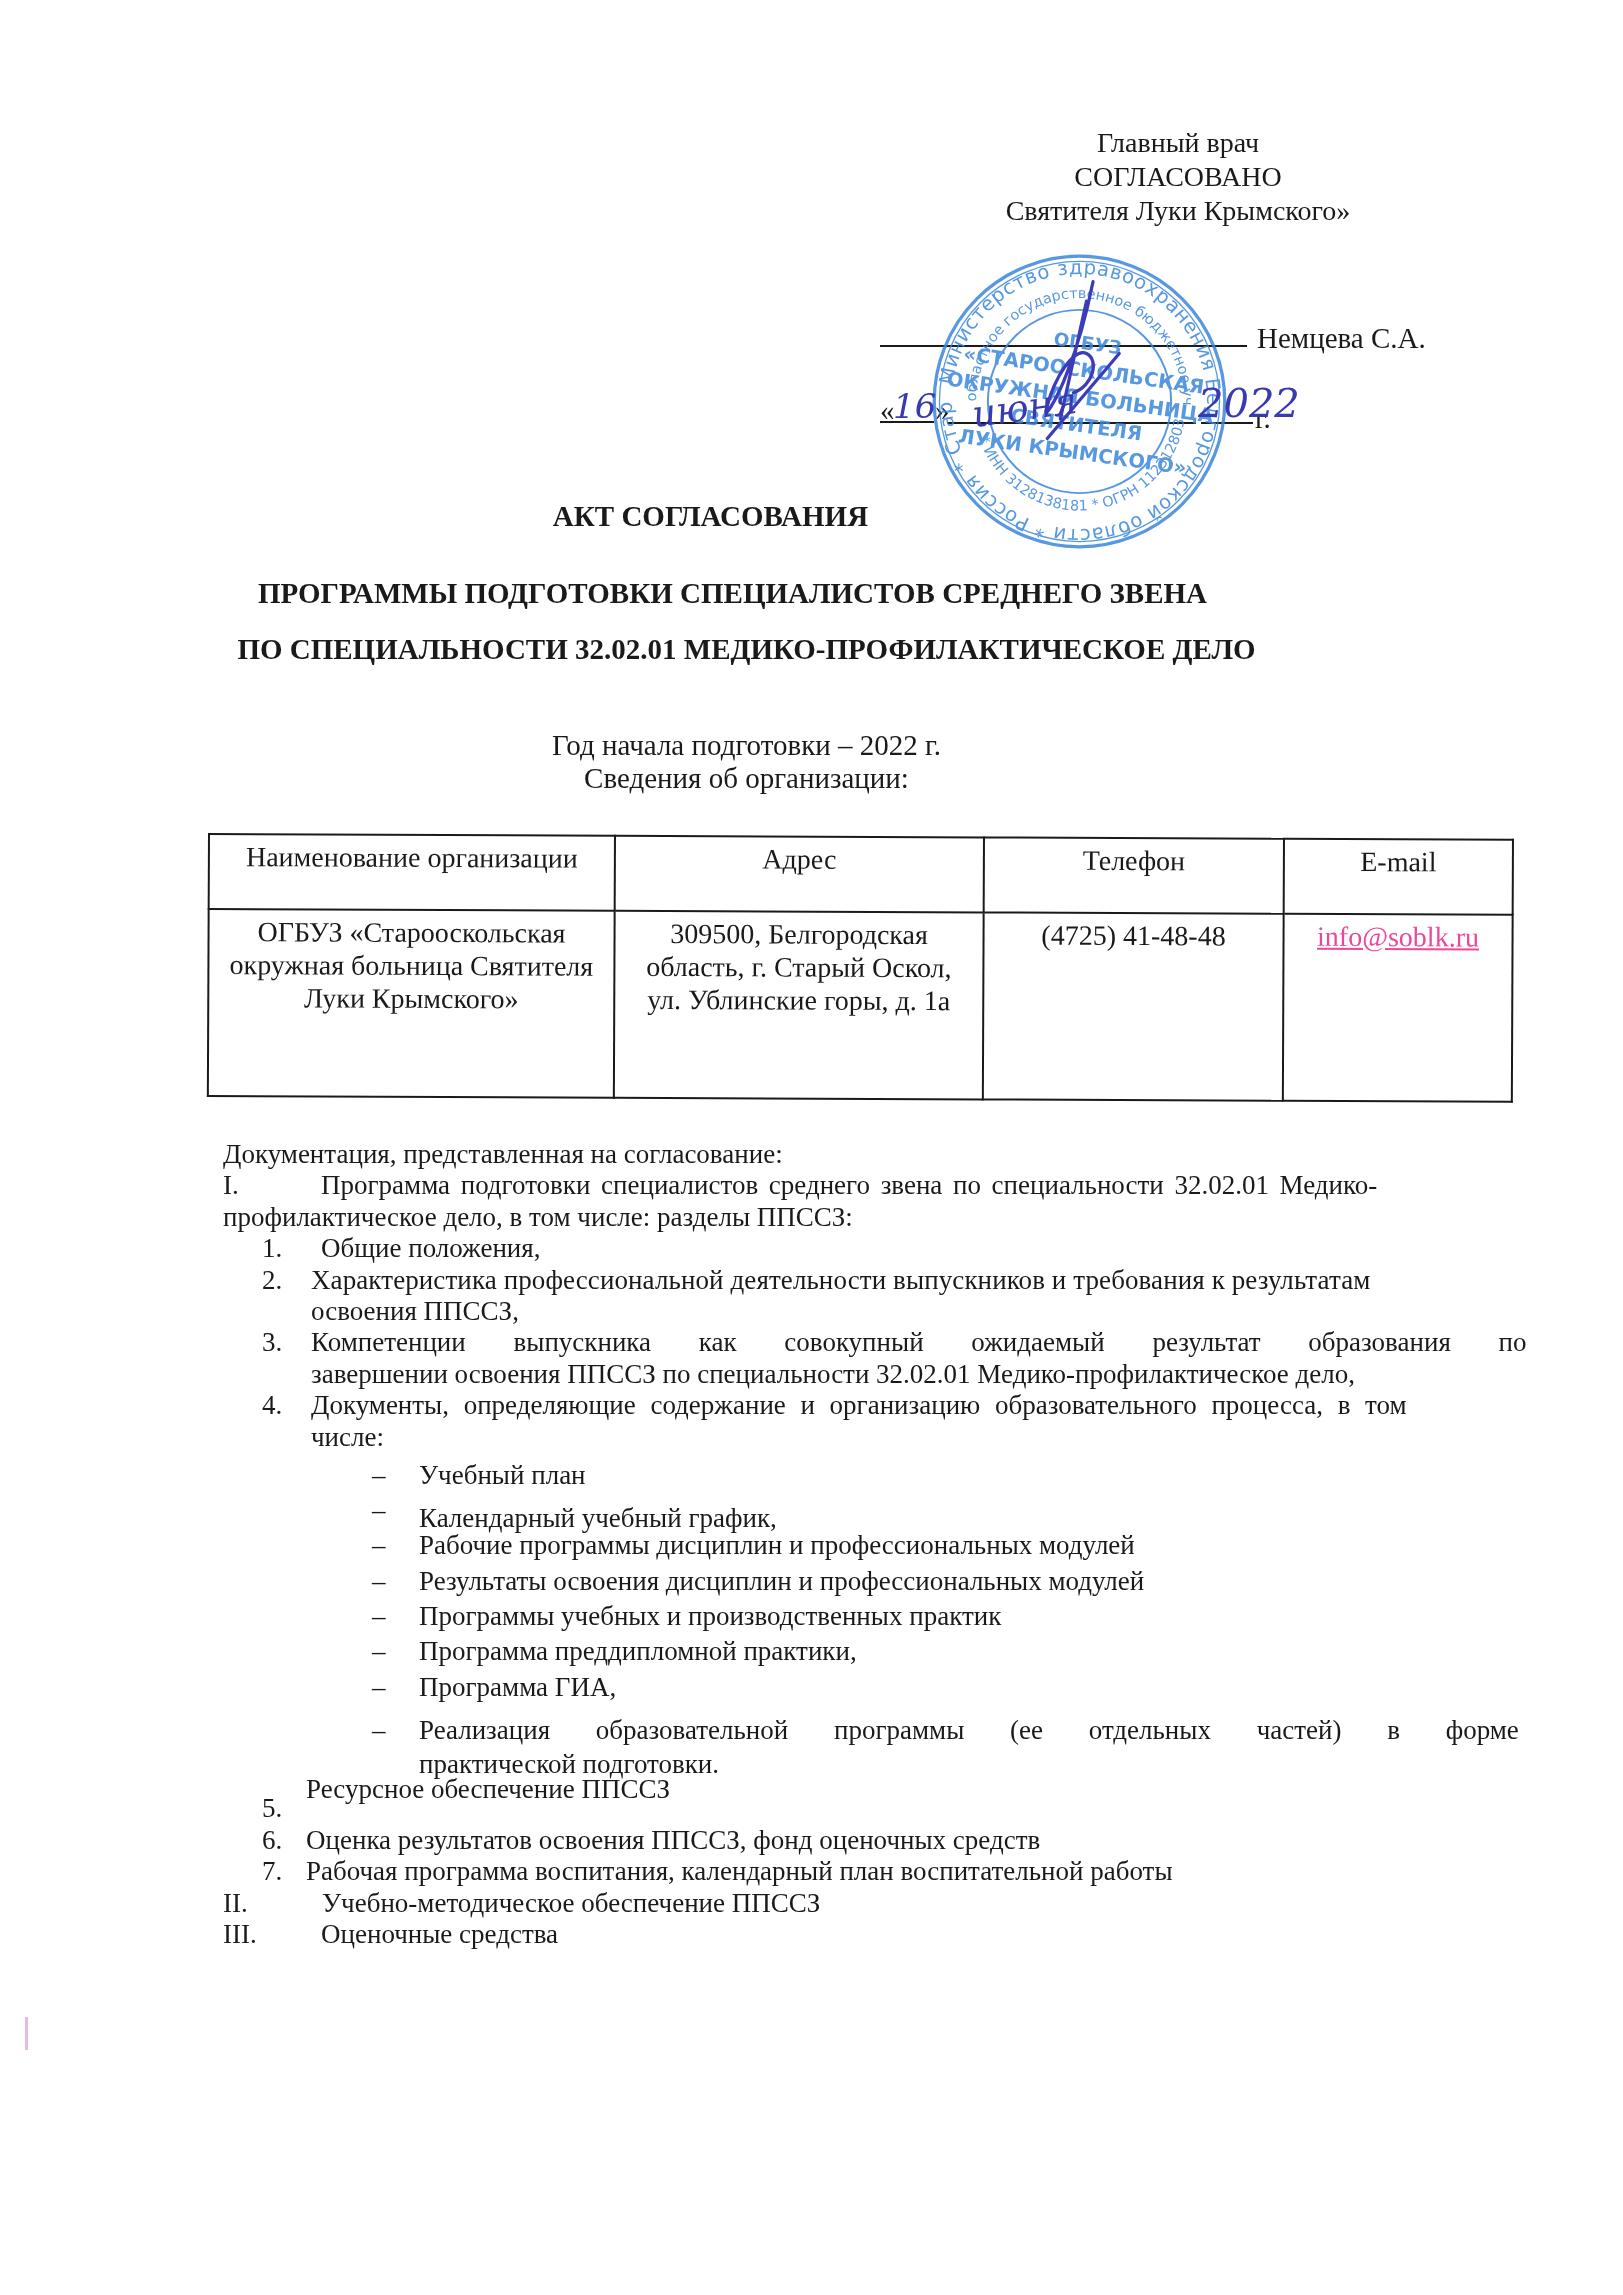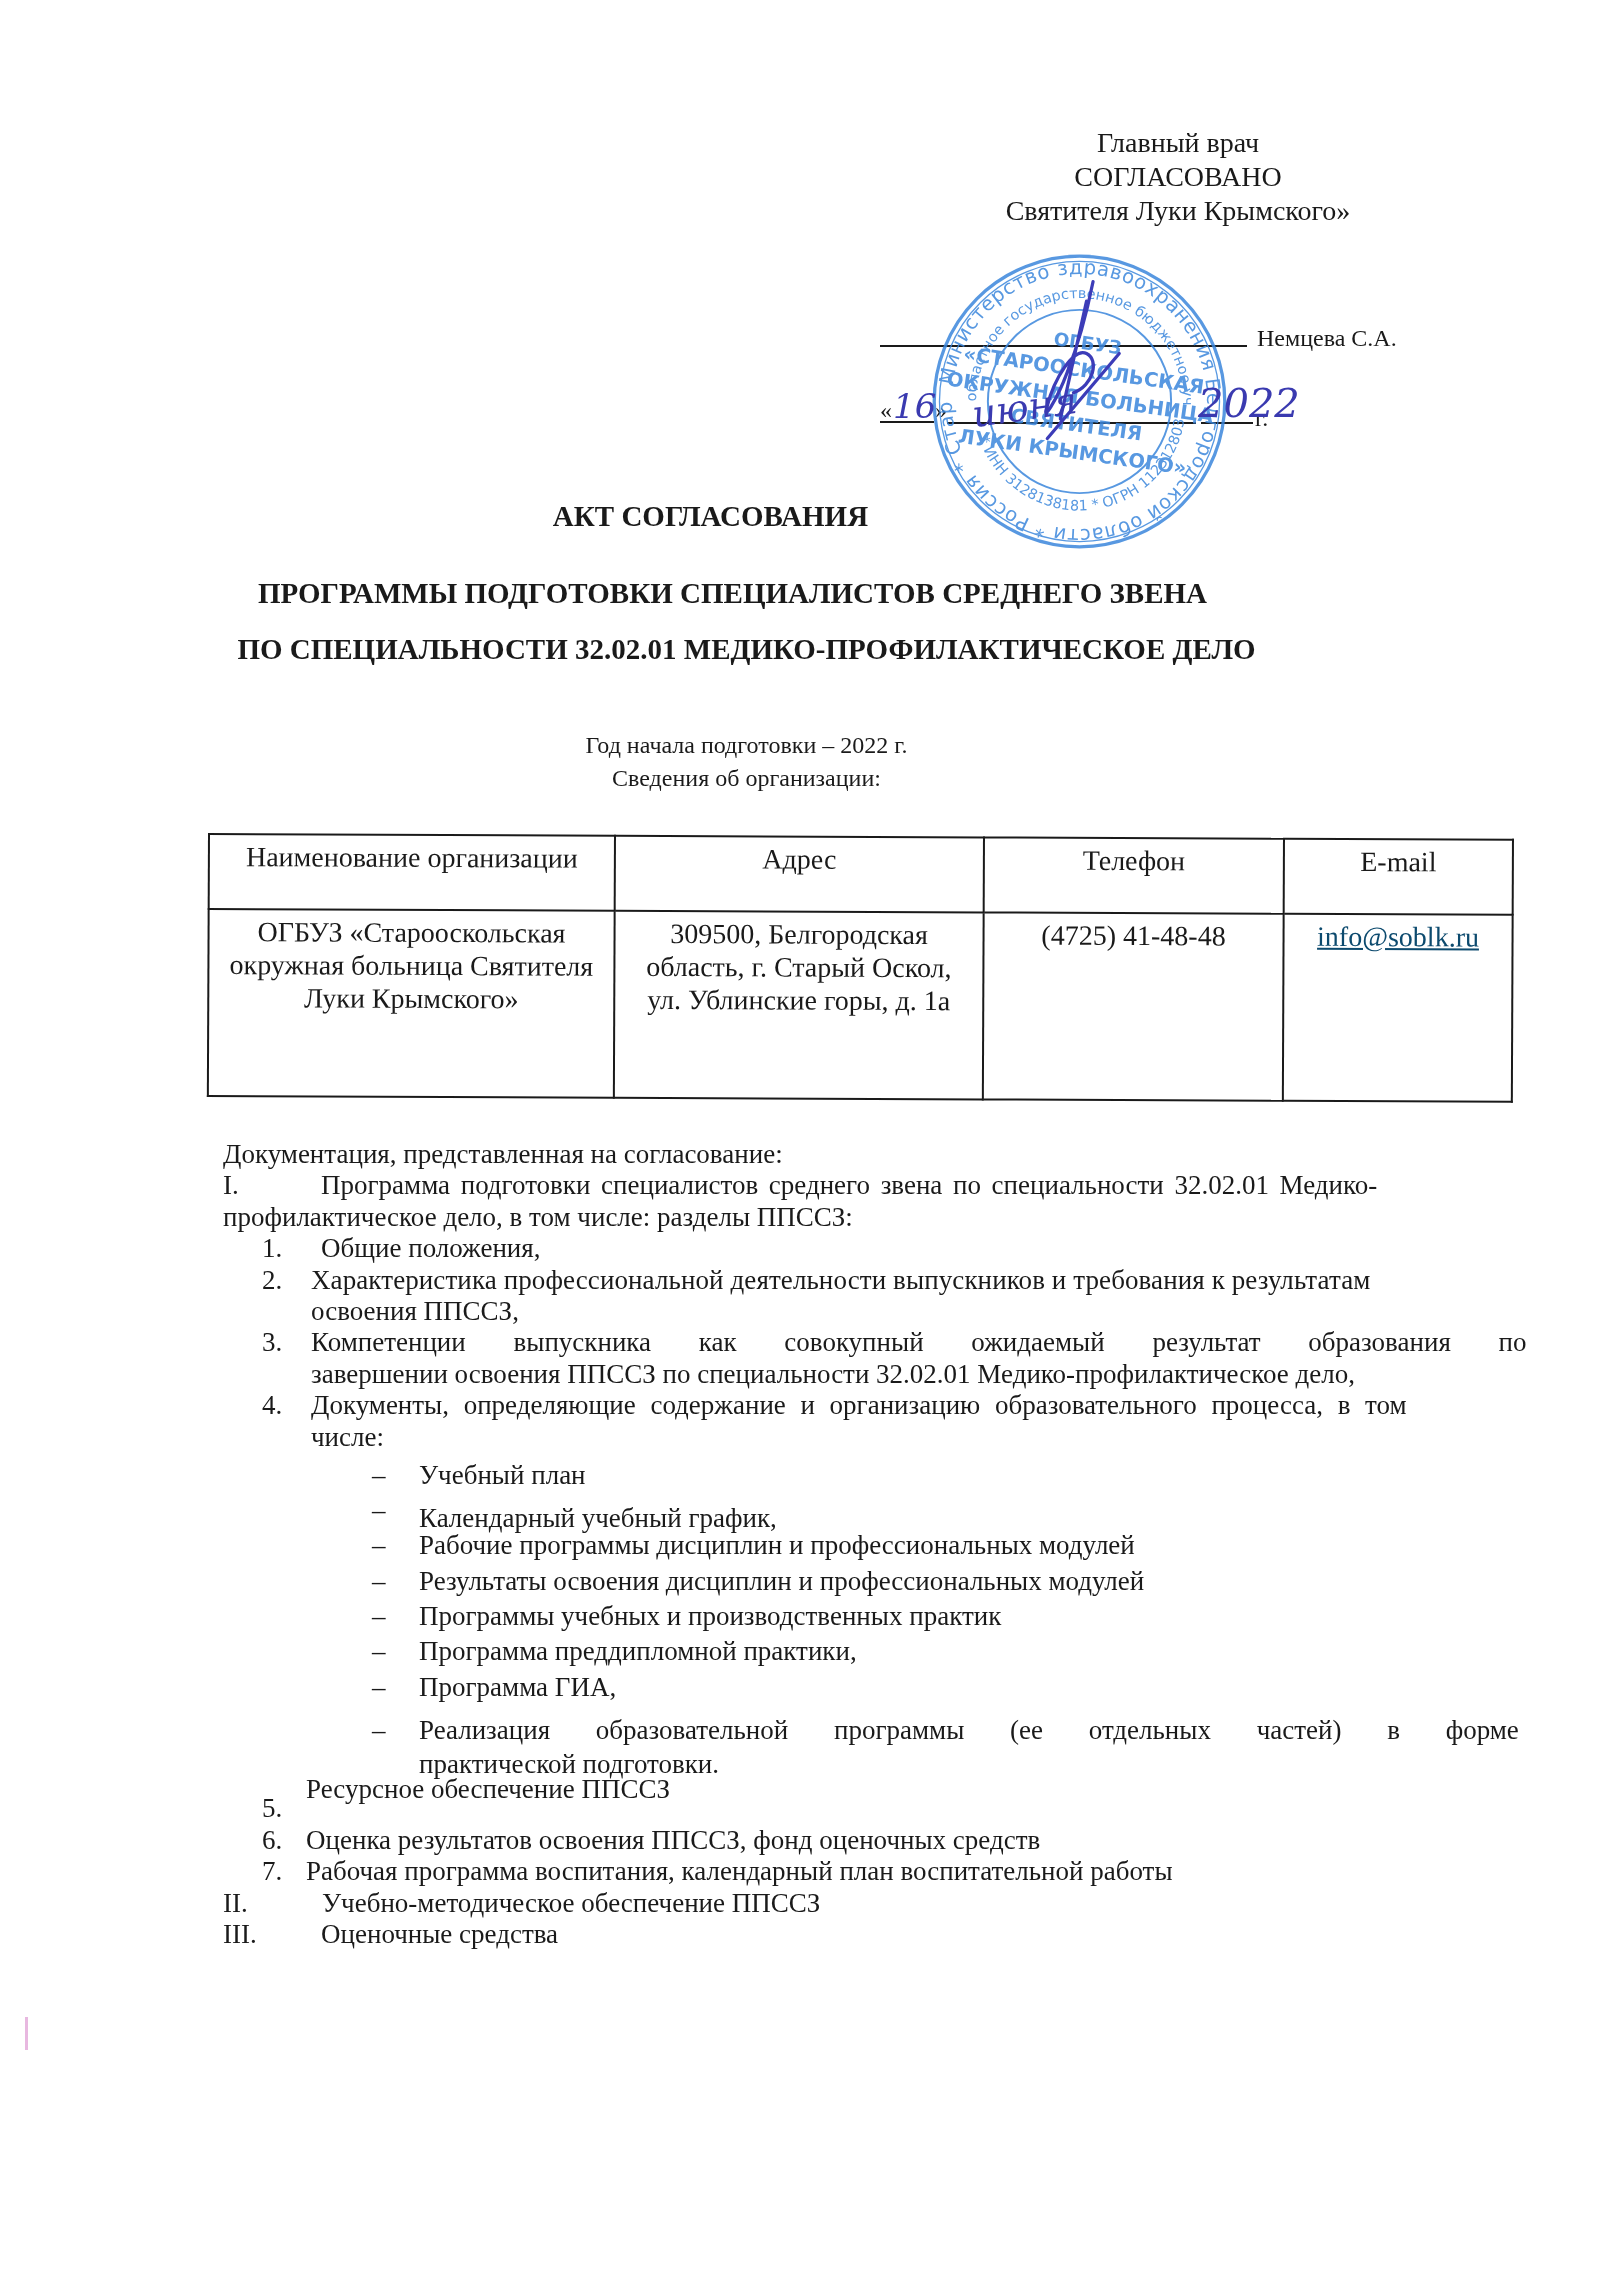--- a/index.html
+++ b/index.html
@@ -1,37 +1,37 @@
 <!DOCTYPE html>
 <html style="font-size:10.5px"><head>
 <meta charset="utf-8">
 <style>
   html, body { margin: 0; padding: 0; background: #ffffff; }
   body { width: 1623px; height: 2295px; position: relative; overflow: hidden;
          font-family: "Liberation Serif", "DejaVu Serif", serif; color: #1a1a1a; }
   .abs { position: absolute; }
   .c { text-align: center; }
-  .t43 { font-size: 24px; line-height: 34px; }
+  .t43 { font-size: 29px; line-height: 34px; }
 
   
   #approval { left: 831px; top: 126px; width: 694px; }
   #approval div { font-size: 28px; line-height: 34px; text-align: center; white-space: nowrap; }
 
   .sigline { position: absolute; height: 2px; background: #1a1a1a; }
 
   
   .title { font-weight: bold; font-size: 29px; line-height: 34px; text-align: center; white-space: nowrap; }
 
   
   #org-table { position: absolute; left: 208px; top: 833px; width: 1304px; height: 264px;
                border-collapse: collapse; table-layout: fixed; transform: rotate(0.25deg); transform-origin: left top; }
   #org-table td, #org-table th { border: 2px solid #1a1a1a; vertical-align: top; text-align: center;
                font-weight: normal; font-size: 28px; line-height: 33px; padding: 5.2px 6.5px 0 6.5px; }
   #org-table thead tr { height: 75px; }
-  .email-link { text-decoration: underline; color: #0c4a6e; }
+  .email-link { text-decoration: underline; color: #ec4899; }
 
   
   .bodyline { position: absolute; font-size: 27px; line-height: 31px; white-space: nowrap; text-align: center; }
   .justify { position: absolute; font-size: 27px; line-height: 31px; text-align: justify; text-align-last: justify; white-space: nowrap; display: flex; justify-content: space-between; }
 
   
   #stamp { position: absolute; left: 929px; top: 251px; width: 301px; height: 301px; opacity: 0.85; }
   #signature { position: absolute; left: 1021px; top: 275px; width: 118px; height: 170px; }
   .hand { position: absolute; font-family: "DejaVu Serif", serif; font-style: italic; color: #3a3ab0; }
   #margin-mark { position: absolute; left: 25px; top: 2017px; width: 2.6px; height: 33px; background: #e8b8e0; }

